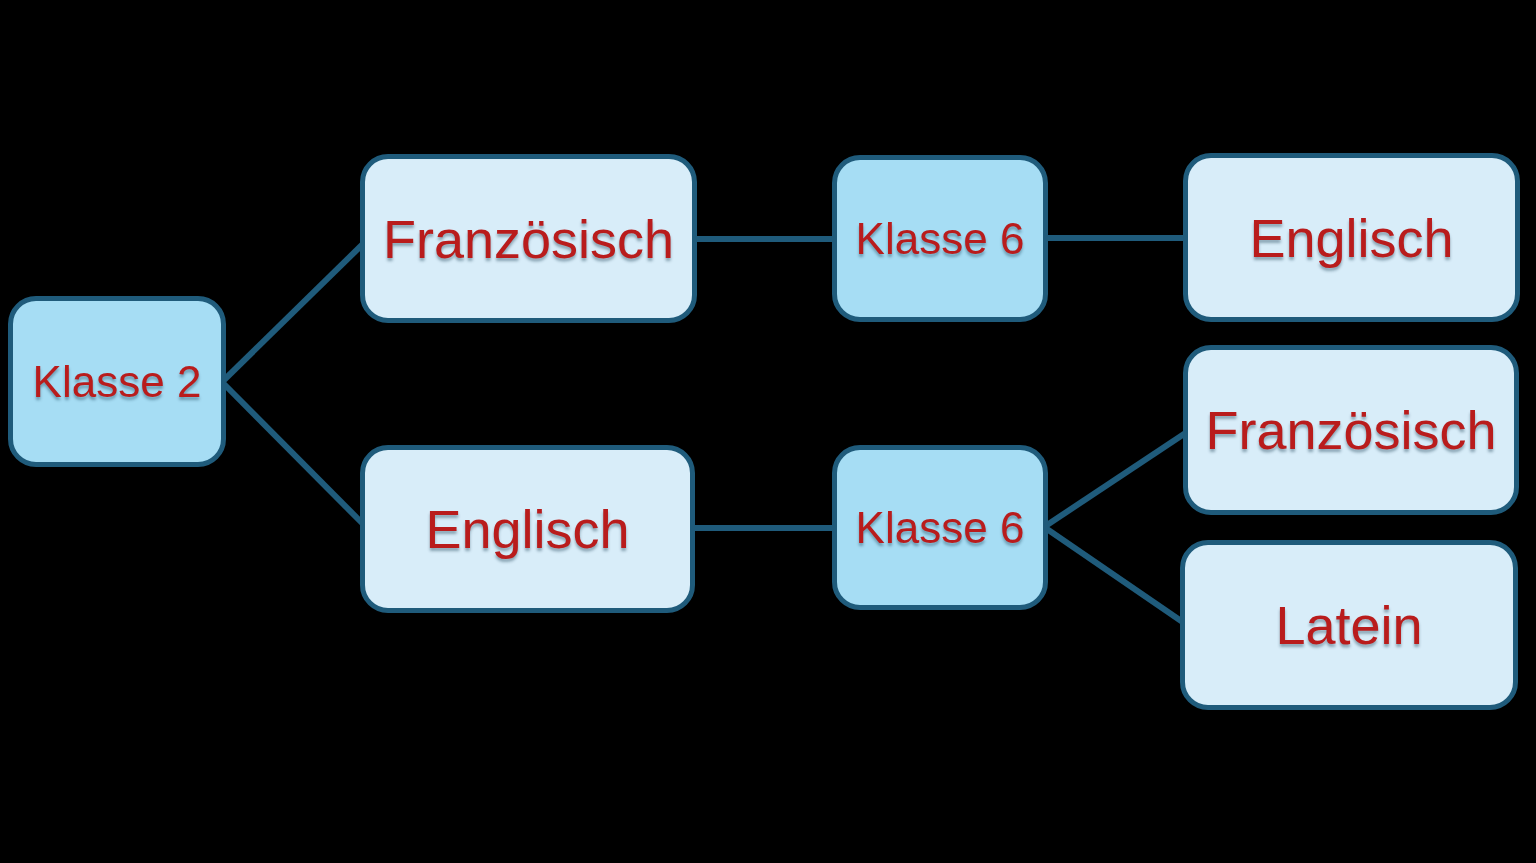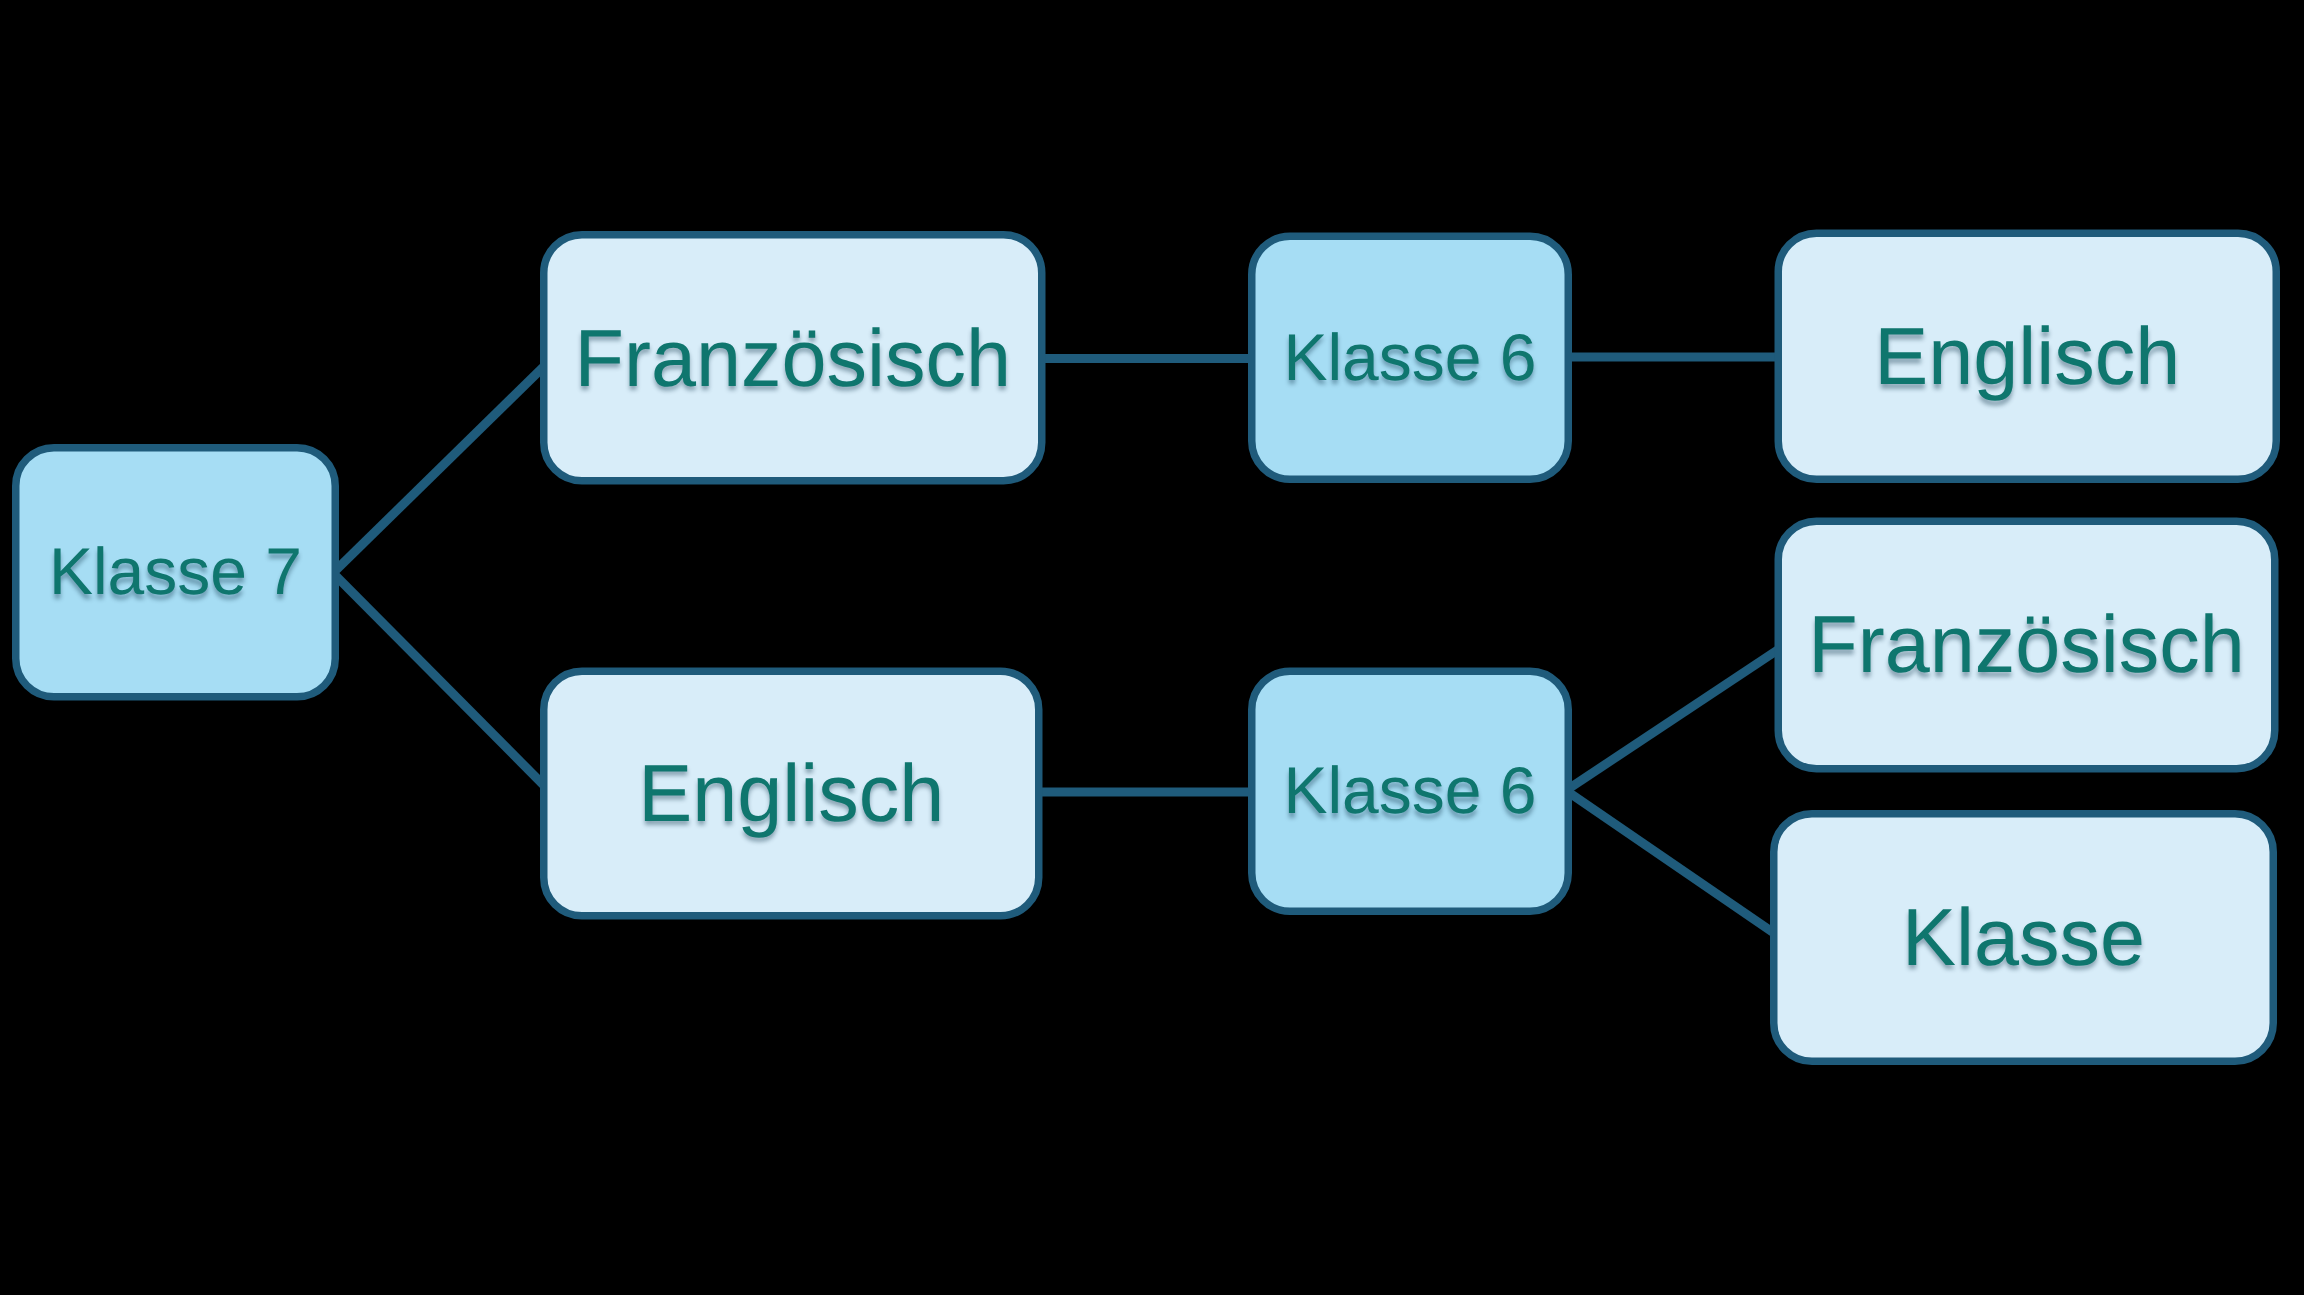--- a/index.html
+++ b/index.html
@@ -23,21 +23,21 @@
     height: 863px;
   }
   .node {
     position: absolute;
     box-sizing: border-box;
     display: flex;
     align-items: center;
     justify-content: center;
     border: 5px solid #1F5B7B;
     border-radius: 28px;
-    color: #0f766e;
+    color: #b91c1c;
     text-shadow: 0 3px 3px rgba(8, 44, 66, 0.38);
     white-space: nowrap;
   }
   .node--primary   { background: #A6DDF4; text-align: center; }
   .node--secondary { background: #D8EDF9; }
   .node--klasse    { font-size: 44px; }
   .node--subject   { font-size: 54px; }
 
   
   #n-klasse5        { left: 8px;    top: 296px; width: 218px; height: 171px; }
@@ -64,21 +64,21 @@
     <line class="edge" x1="222" y1="382" x2="368" y2="239"></line>
     <line class="edge" x1="222" y1="382" x2="368" y2="529"></line>
     <line class="edge" x1="693" y1="239" x2="838" y2="239"></line>
     <line class="edge" x1="1044" y1="238" x2="1189" y2="238"></line>
     <line class="edge" x1="691" y1="528" x2="838" y2="528"></line>
     <line class="edge" x1="1044" y1="527" x2="1190" y2="430"></line>
     <line class="edge" x1="1044" y1="527" x2="1187" y2="625"></line>
   </svg>
 
   <div id="n-klasse5" class="node node--primary node--klasse">
-    <span>Klasse 7</span>
+    <span>Klasse 2</span>
   </div>
 
   <div id="n-fr5" class="node node--secondary node--subject">
     <span>Französisch</span>
   </div>
 
   <div id="n-klasse6-top" class="node node--primary node--klasse">
     <span>Klasse 6</span>
   </div>
 
@@ -92,16 +92,16 @@
 
   <div id="n-klasse6-bottom" class="node node--primary node--klasse">
     <span>Klasse 6</span>
   </div>
 
   <div id="n-fr6" class="node node--secondary node--subject">
     <span>Französisch</span>
   </div>
 
   <div id="n-latein6" class="node node--secondary node--subject">
-    <span>Klasse</span>
+    <span>Latein</span>
   </div>
 
 </div>
 
 </body></html>

